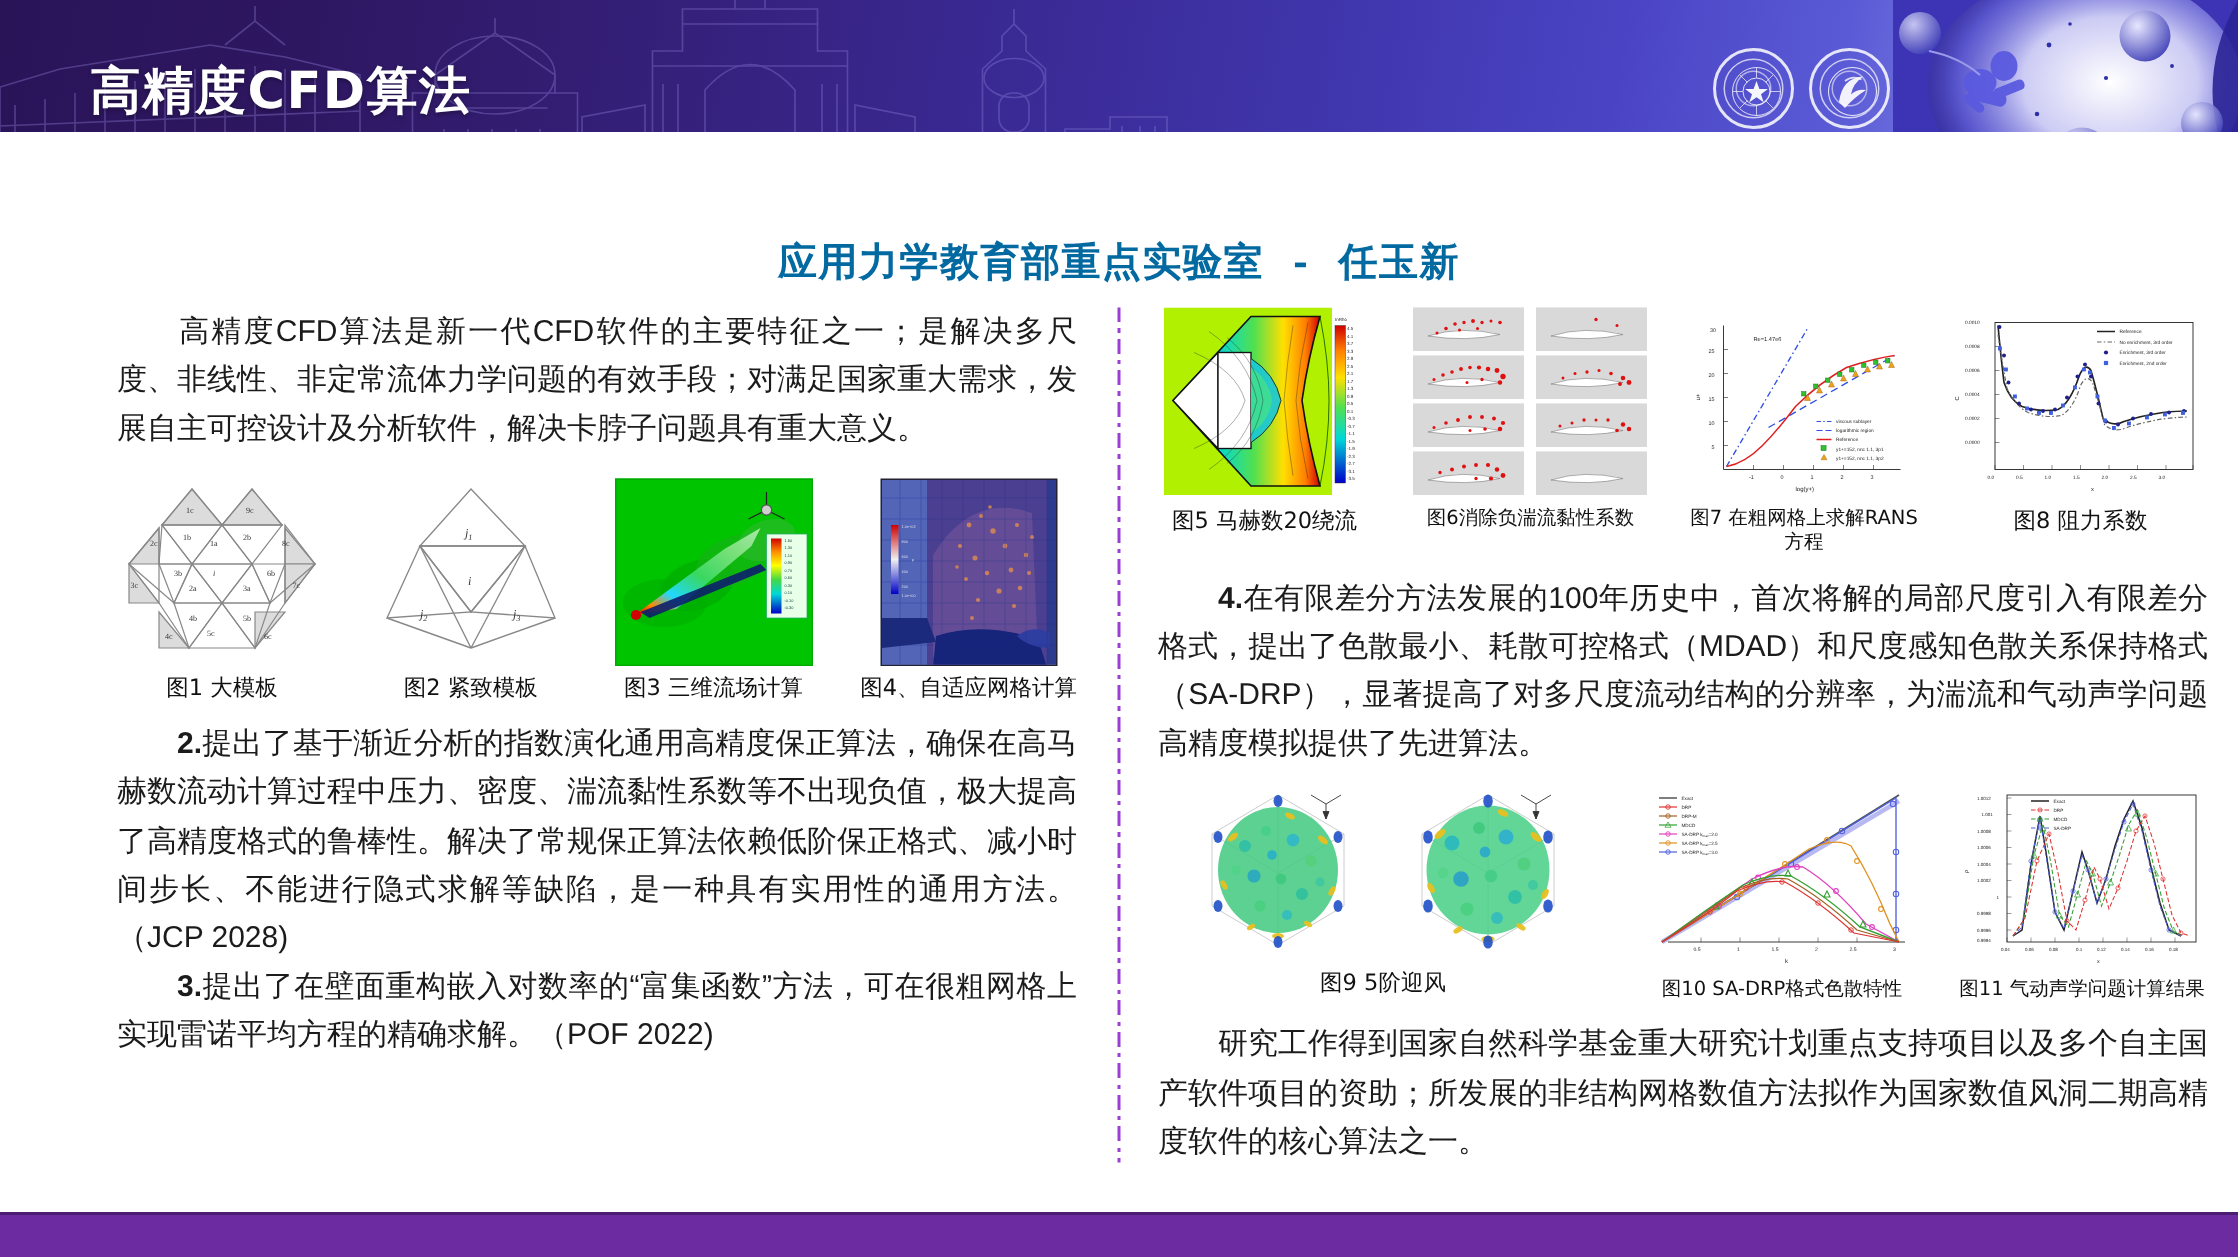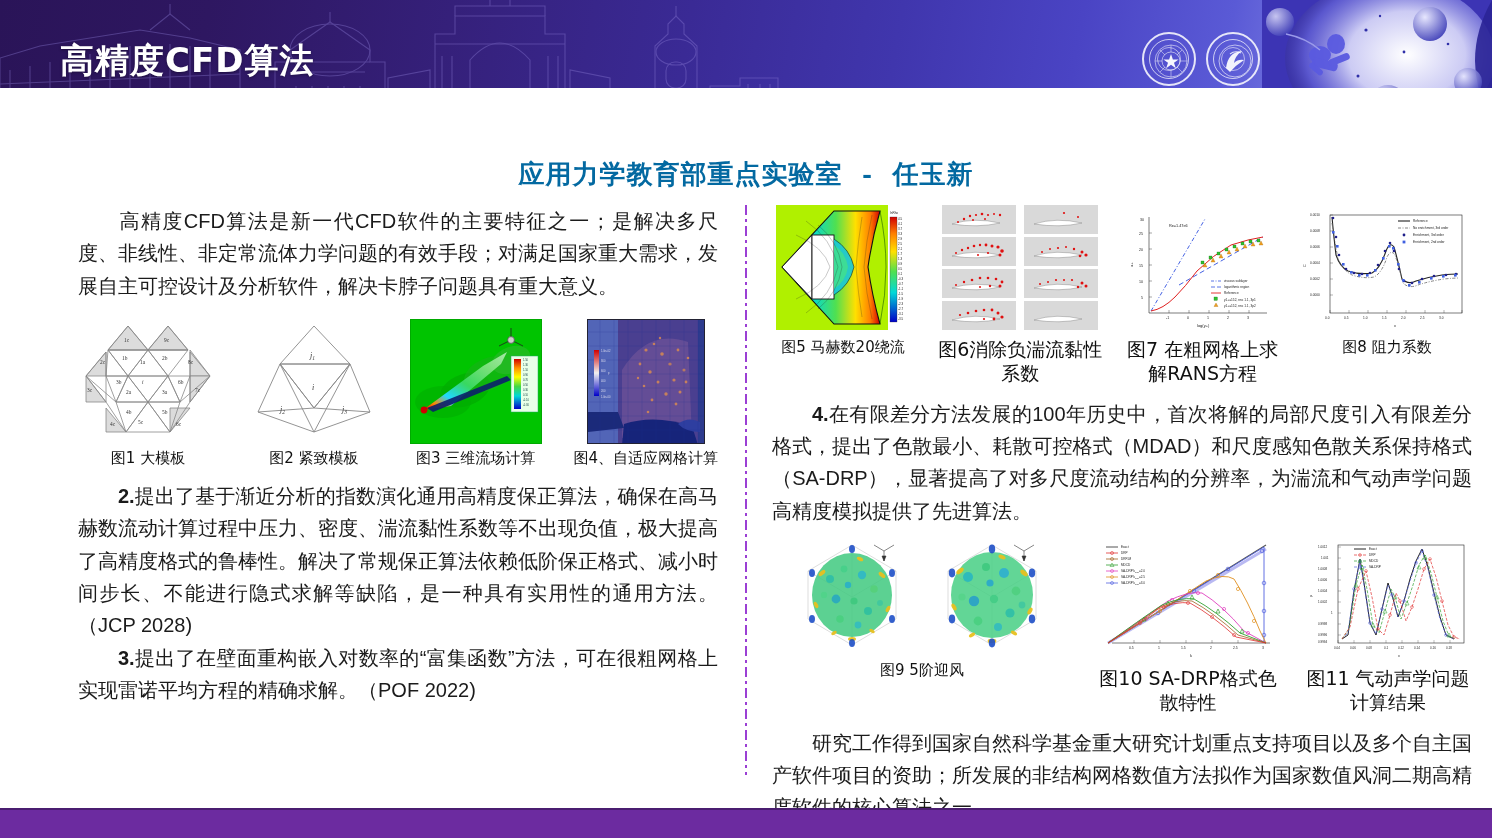--- a/index.html
+++ b/index.html
@@ -91,21 +91,21 @@
   .para b { font-weight: 700; }
 
   
   .fig-row { display: flex; align-items: flex-end; }
   .fig { display: flex; flex-direction: column; align-items: center; }
   .fig-cap {
     font-size: 15px; color: #111; text-align: center; line-height: 1.25;
     margin-top: 5px;
     font-family: "DejaVu Sans", "Liberation Sans", sans-serif;
   }
-  .fig-cap-sm { font-size: 19px; }
+  .fig-cap-sm { font-size: 13px; }
 
   
   .mesh-box { width: 140px; height: 128px; position: relative; }
   
   .flow3d {
     width: 132px; height: 125px; position: relative;
     background: #00c000; overflow: hidden; border: 1px solid #0a0;
   }
   
   .adapt {

